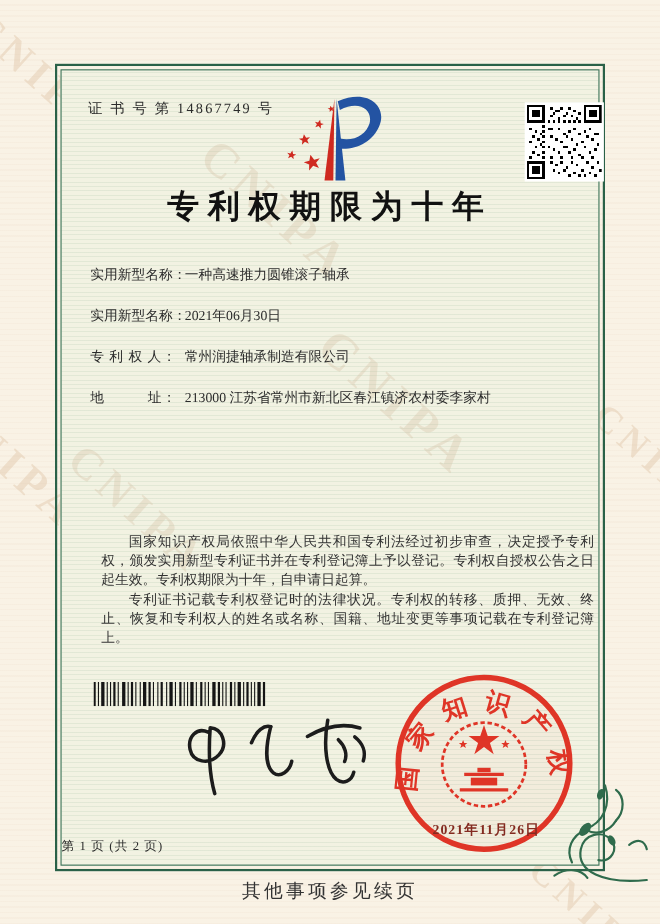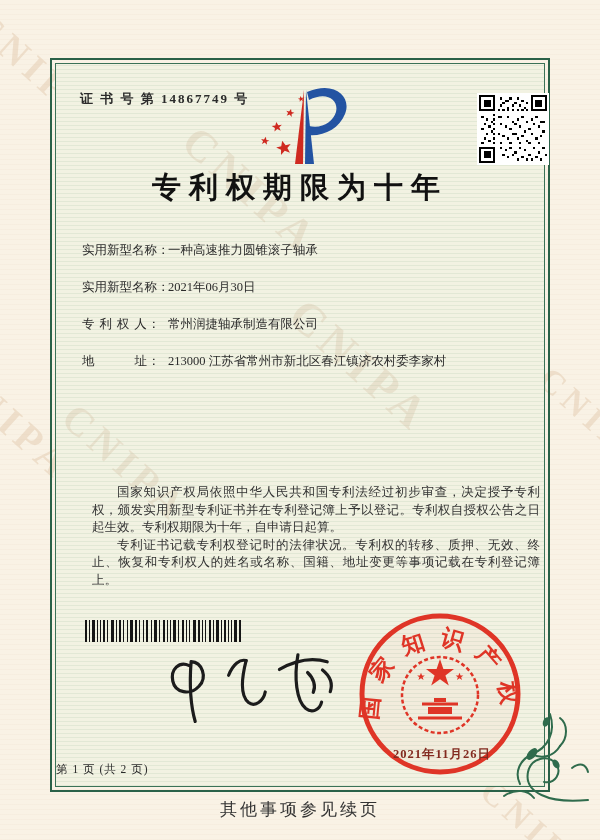--- a/index.html
+++ b/index.html
@@ -20,21 +20,21 @@
   .cert-border{
     position:absolute;left:50px;top:58px;width:496px;height:730px;
     border:2px solid #2a6148;z-index:1;
   }
   .cert-inner{
     position:absolute;inset:3px;border:1px solid #3a7257;
     background-color:#f2f2e2;
     background-image:repeating-linear-gradient(0deg, rgba(118,163,128,0.13) 0 1px, transparent 1px 4px);
   }
   .cert-inner .wm{color:#cdb293;opacity:.25;}
-  .cert-no{position:absolute;left:24px;top:26px;font-size:13px;letter-spacing:2px;z-index:2;font-weight:bold;}
+  .cert-no{position:absolute;left:24px;top:26px;font-size:13px;letter-spacing:2px;z-index:2;}
   .logo{position:absolute;left:191px;top:20px;width:106px;height:86px;z-index:2;}
   .qr{position:absolute;left:421px;top:29px;width:68px;height:68px;z-index:2;background:#fff;padding:2px;}
   .title{
     position:absolute;left:0;top:104px;width:100%;margin:0;text-align:center;
     font-size:29px;font-weight:bold;letter-spacing:8px;color:#111;z-index:2;
   }
   .fields{position:absolute;left:26px;top:178px;width:440px;z-index:2;font-size:12.5px;}
   .frow{margin-bottom:21px;line-height:16px;white-space:nowrap;}
   .flabel{display:inline-block;width:78px;text-align:justify;text-align-last:justify;vertical-align:top;}
   .fvalue{margin-left:8px;}

